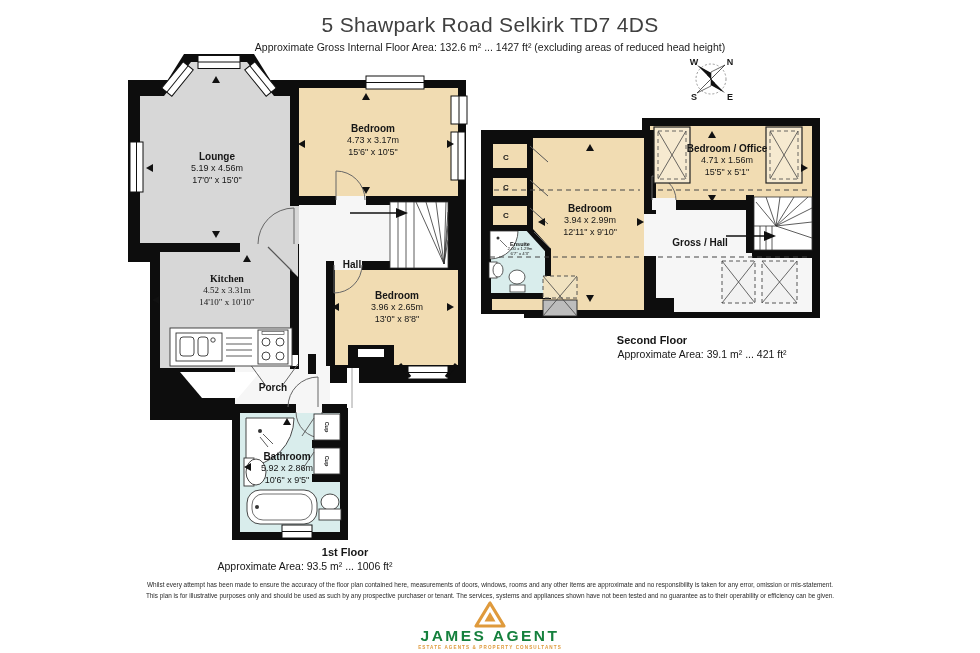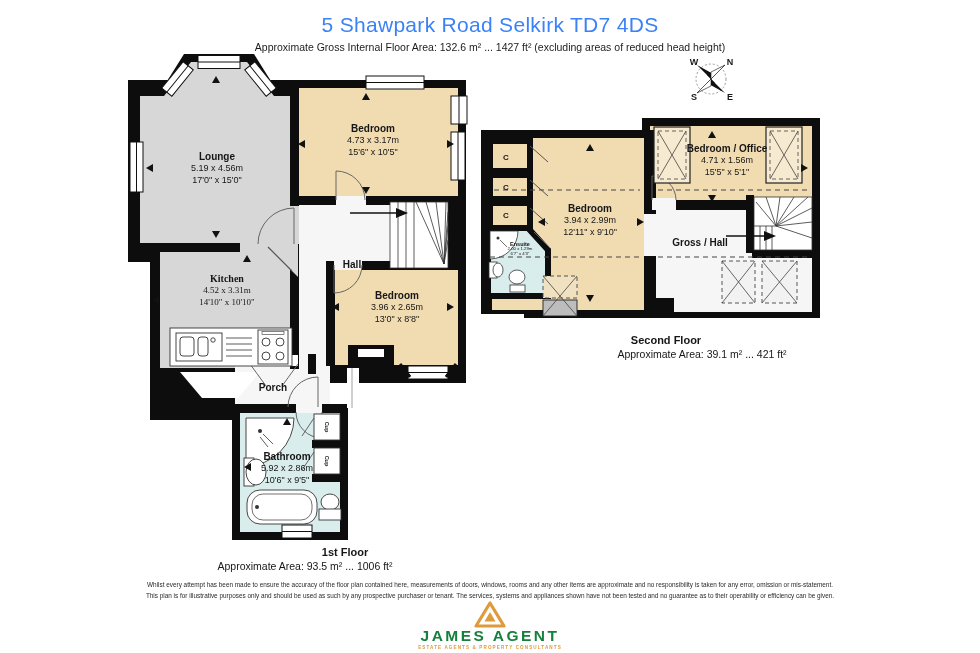--- a/index.html
+++ b/index.html
@@ -1,20 +1,20 @@
 <!DOCTYPE html>
 <html><head>
 <meta charset="utf-8">
 <style>
   html,body{margin:0;padding:0;background:#fff;}
   body{width:980px;height:653px;position:relative;overflow:hidden;
        font-family:"Liberation Sans", sans-serif;color:#161616;}
   .abs{position:absolute;}
   .ctr{transform:translate(-50%,-50%);white-space:nowrap;text-align:center;}
-  #page-title{font-size:21px;letter-spacing:.3px;color:#3b82f6;}
+  #page-title{font-size:21px;letter-spacing:.3px;color:#404040;}
   #page-subtitle{font-size:10.5px;color:#1c1c1c;}
   .rlabel{line-height:1.3;}
   .rname{font-weight:700;font-size:10px;}
   .rdim{font-size:9px;}
   .tiny .rname{font-size:5.5px;line-height:1.1;}
   .tiny .rdim{font-size:4.3px;line-height:1.1;}
   .clabel{font-weight:700;font-size:8px;}
   .cuplabel{font-weight:700;font-size:5.5px;transform:translate(-50%,-50%) rotate(90deg);}
   .fcap-name{font-weight:700;font-size:11px;}
   .fcap-area{font-size:10.5px;}
@@ -392,20 +392,20 @@
   <div class="rname">Ensuite</div>
   <div class="rdim">2.00 x 1.29m</div>
   <div class="rdim">6'7" x 4'3"</div>
 </div>
 <div class="abs ctr clabel" style="left:506px;top:157px;">C</div>
 <div class="abs ctr clabel" style="left:506px;top:187px;">C</div>
 <div class="abs ctr clabel" style="left:506px;top:215px;">C</div>
 
 <div class="abs ctr fcap-name" style="left:305px;top:552px;margin-left:40px;">1st Floor</div>
 <div class="abs ctr fcap-area" style="left:305px;top:566px;">Approximate Area: 93.5 m² ... 1006 ft²</div>
-<div class="abs ctr fcap-name" style="left:666px;top:340px;">Second Floor</div>
+<div class="abs ctr fcap-name" style="left:652px;top:340px;">Second Floor</div>
 <div class="abs ctr fcap-area" style="left:702px;top:354px;">Approximate Area: 39.1 m² ... 421 ft²</div>
 
 <div class="abs ctr disc" style="left:490px;top:584px;">Whilst every attempt has been made to ensure the accuracy of the floor plan contained here, measurements of doors, windows, rooms and any other items are approximate and no responsibility is taken for any error, omission or mis-statement.</div>
 <div class="abs ctr disc" style="left:490px;top:595px;">This plan is for illustrative purposes only and should be used as such by any prospective purchaser or tenant. The services, systems and appliances shown have not been tested and no guarantee as to their operability or efficiency can be given.</div>
 
 <div class="abs ctr" id="logo-name" style="left:490px;top:636px;">JAMES AGENT</div>
 <div class="abs ctr" id="logo-tagline" style="left:490px;top:647px;">ESTATE AGENTS &amp; PROPERTY CONSULTANTS</div>
 
 </body></html>

